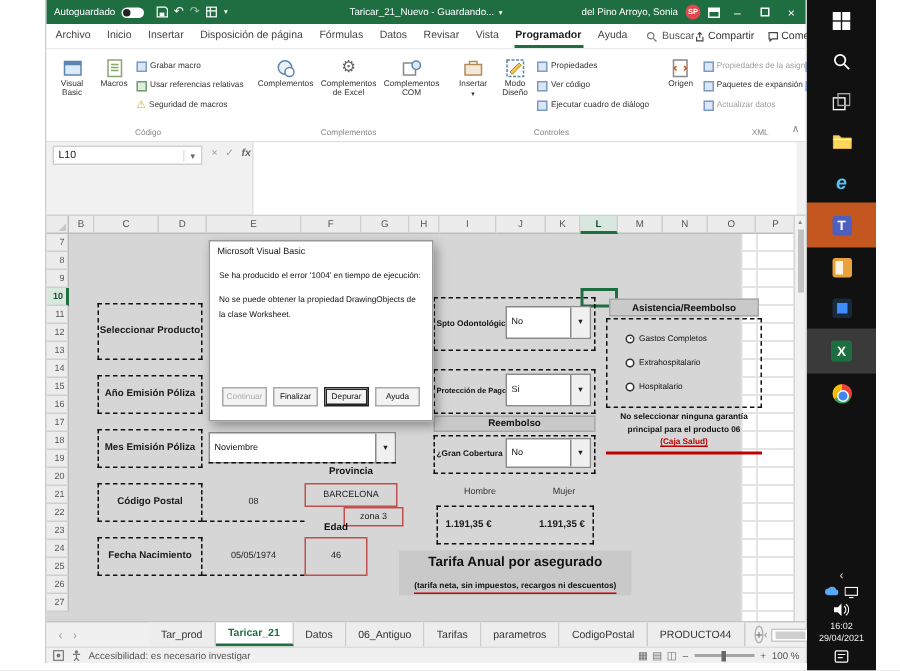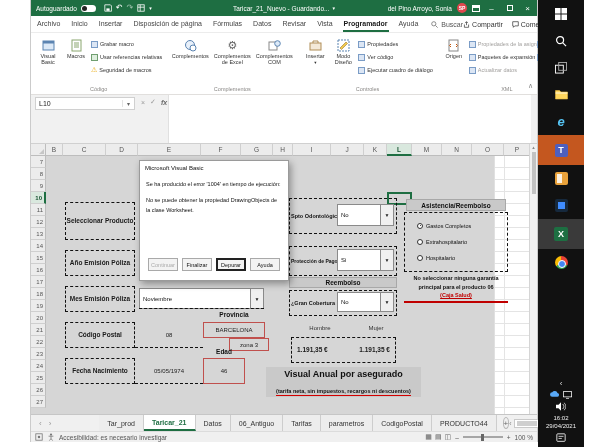--- a/index.html
+++ b/index.html
@@ -454,21 +454,21 @@
       <span class="cbtn">▼</span>
     </div>
 
     <div class="vlbl" style="left:266px;top:181px;width:46px">Hombre</div>
     <div class="vlbl" style="left:322px;top:181px;width:46px">Mujer</div>
     <div class="dash pricebox" style="left:260px;top:193px;width:105px;height:26px">
       <span>1.191,35 €</span>
       <span>1.191,35 €</span>
     </div>
     <div class="tarifa" style="left:235px;top:223px;width:155px;height:30px">
-      <div class="ttitle">Visual Anual por asegurado</div>
+      <div class="ttitle">Tarifa Anual por asegurado</div>
       <span class="tsub">(tarifa neta, sin impuestos, recargos ni descuentos)</span>
     </div>
 
     <div class="grayhdr" style="left:375px;top:55px;width:100px;height:12px">Asistencia/Reembolso</div>
     <div class="dash asisbox" style="left:373px;top:68px;width:104px;height:60px">
 
     <div class="radio on">
         <span class="rdot"></span>
         <span>Gastos Completos</span>
       </div>

